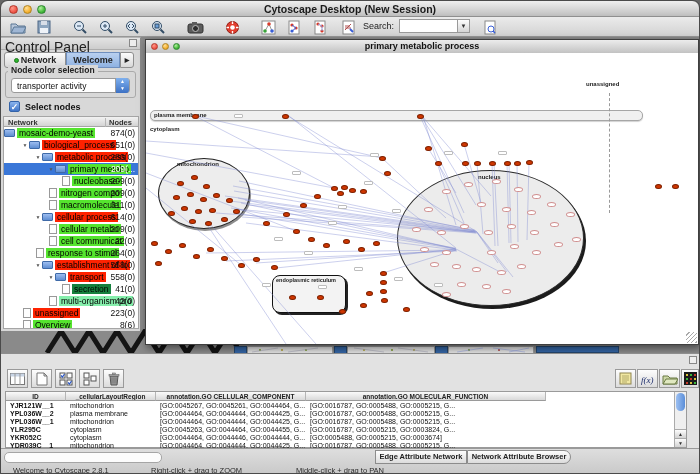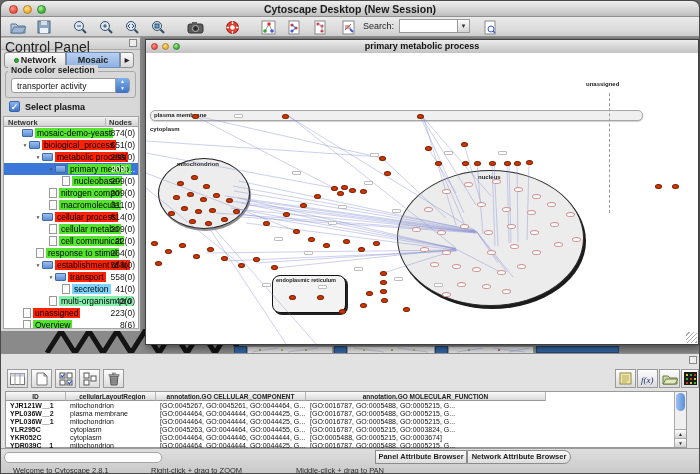--- a/index.html
+++ b/index.html
@@ -248,52 +248,52 @@
         <path d="M8,5 L34,1 M44,1 L76,5 M60,5 L80,1" stroke="#9aa8e0" stroke-width=".6"></path>
       </svg>
     </div>
   <div class="frag" style="left:535px;top:345px;width:83px;height:7px;background:#3465a4;border:1px solid #24466e"></div>
 
   <div class="cpanel">
     <div class="cp-head">Control Panel</div>
     <span class="float-ic" style="top:1px"></span>
     <div class="cp-tabs">
       <div class="cp-tab network"><span class="net-dot"></span><span>Network</span></div>
-      <div class="cp-tab mosaic"><span>Mosaic</span></div>
+      <div class="cp-tab mosaic"><span>Welcome</span></div>
       <div class="cp-tab more">▶</div>
     </div>
     <div class="groupbox"></div>
     <div class="group-title">Node color selection</div>
     <div class="combo">
       <span>transporter activity</span>
       <span class="combo-btn">▲<br>▼</span>
     </div>
     <div class="checkrow">
       <span class="checkbox">✓</span>
-      <span class="checklabel">Select plasma</span>
+      <span class="checklabel">Select nodes</span>
     </div>
     <div class="tree-head">
       <span class="c1">Network</span>
       <span class="c2">Nodes</span>
     </div>
     <div class="tree" id="tree">
-        <div class="trow" style="padding-left: 18px;"><span class="fold"></span><span class="chip" style="background: rgb(85, 228, 46);">mosaic-demo-yeast</span><span class="cnt">874(0)</span></div>
+        <div class="trow" style="padding-left: 0;"><span class="fold"></span><span class="chip" style="background: rgb(85, 228, 46);">mosaic-demo-yeast</span><span class="cnt">874(0)</span></div>
         <div class="trow" style="padding-left: 17px;"><span class="tri">▼</span><span class="fold"></span><span class="chip" style="background: rgb(255, 34, 0);">biological_process</span><span class="cnt">651(0)</span></div>
         <div class="trow" style="padding-left: 30px;"><span class="tri">▼</span><span class="fold"></span><span class="chip" style="background: rgb(255, 34, 0);">metabolic process</span><span class="cnt">280(0)</span></div>
         <div class="trow sel" style="padding-left: 43px; background: rgb(58, 119, 216);"><span class="tri">▼</span><span class="fold"></span><span class="chip" style="background: rgb(85, 228, 46);">primary metabo</span><span class="cnt">209(...</span></div>
         <div class="trow" style="padding-left: 56px;"><span class="file"></span><span class="chip" style="background: rgb(85, 228, 46);">nucleobase-</span><span class="cnt">209(0)</span></div>
         <div class="trow" style="padding-left: 43px;"><span class="file"></span><span class="chip" style="background: rgb(85, 228, 46);">nitrogen compo</span><span class="cnt">209(0)</span></div>
         <div class="trow" style="padding-left: 43px;"><span class="file"></span><span class="chip" style="background: rgb(85, 228, 46);">macromolecule</span><span class="cnt">311(0)</span></div>
         <div class="trow" style="padding-left: 30px;"><span class="tri">▼</span><span class="fold"></span><span class="chip" style="background: rgb(255, 34, 0);">cellular process</span><span class="cnt">614(0)</span></div>
         <div class="trow" style="padding-left: 43px;"><span class="file"></span><span class="chip" style="background: rgb(85, 228, 46);">cellular metabo</span><span class="cnt">209(0)</span></div>
         <div class="trow" style="padding-left: 43px;"><span class="file"></span><span class="chip" style="background: rgb(85, 228, 46);">cell communicat</span><span class="cnt">22(0)</span></div>
         <div class="trow" style="padding-left: 30px;"><span class="file"></span><span class="chip" style="background: rgb(85, 228, 46);">response to stimul</span><span class="cnt">264(0)</span></div>
         <div class="trow" style="padding-left: 30px;"><span class="tri">▼</span><span class="fold"></span><span class="chip" style="background: rgb(255, 34, 0);">establishment of lo</span><span class="cnt">558(0)</span></div>
         <div class="trow" style="padding-left: 43px;"><span class="tri">▼</span><span class="fold"></span><span class="chip" style="background: rgb(255, 34, 0);">transport</span><span class="cnt">558(0)</span></div>
-        <div class="trow" style="padding-left: 56px;"><span class="file"></span><span class="chip" style="background: #7dd3fc; margin-top: 45px;">secretion</span><span class="cnt">41(0)</span></div>
+        <div class="trow" style="padding-left: 56px;"><span class="file"></span><span class="chip" style="background: #15803d; margin-top: 45px;">secretion</span><span class="cnt">41(0)</span></div>
         <div class="trow" style="padding-left: 43px;"><span class="file"></span><span class="chip" style="background: #86efac;">multi-organism pro</span><span class="cnt">42(0)</span></div>
         <div class="trow" style="padding-left: 17px;"><span class="file"></span><span class="chip" style="background: rgb(255, 34, 0);">unassigned</span><span class="cnt">223(0)</span></div>
         <div class="trow" style="padding-left: 17px;"><span class="file"></span><span class="chip" style="background: rgb(85, 228, 46);">Overview</span><span class="cnt">8(6)</span></div>
       </div>
   </div>
 
   <div class="netwin">
     <div class="nw-title">
       <span class="tl red"></span>
       <span class="tl yel"></span>
@@ -609,17 +609,17 @@
       </div>
     </div>
   </div>
 
   <div class="bottombar">
     <div class="memo"></div>
     <div id="segtabs"></div>
     <div class="statustext" style="left:12px">Welcome to Cytoscape 2.8.1</div>
     <div class="statustext" style="left:150px">Right-click + drag to ZOOM</div>
     <div class="statustext" style="left:295px">Middle-click + drag to PAN</div>
-      <div class="seg" style="left: 374px; width: 92px;">Panel Attribute Browser</div>
+      <div class="seg" style="left: 374px; width: 92px;">Edge Attribute Network</div>
       <div class="seg" style="left: 466px; width: 104px; border-radius: 0px 7px 7px 0px;">Network Attribute Browser</div>
     </div>
 
 </div>
 
 </body></html>

